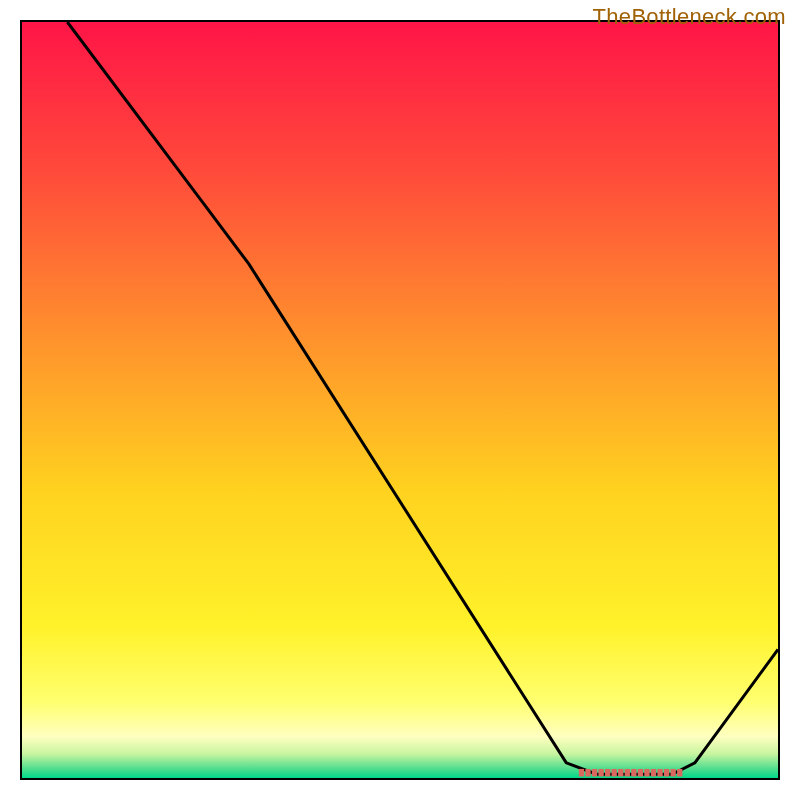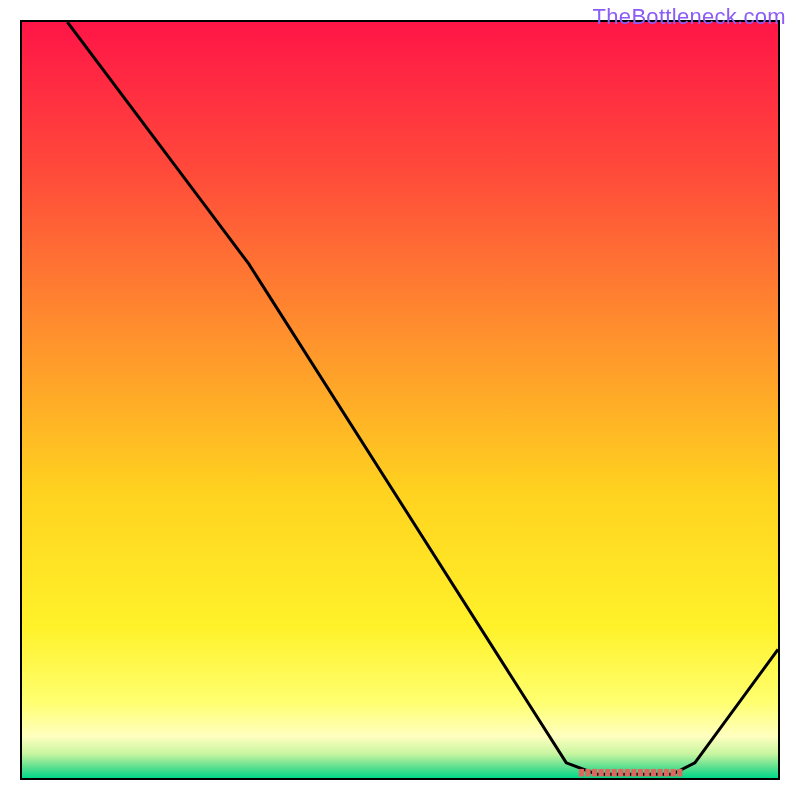--- a/index.html
+++ b/index.html
@@ -8,21 +8,21 @@
     width: 800px;
     height: 800px;
     font-family: Arial, sans-serif;
     position: relative;
     background: #fff;
   }
   .watermark {
     position: absolute;
     top: 4px;
     right: 14px;
-    color: #8b5cf6;
+    color: #a16207;
     font-size: 22px;
     font-weight: 500;
     letter-spacing: 0.3px;
     z-index: 10;
   }
   .plot {
     position: absolute;
     left: 20px;
     top: 20px;
     width: 760px;

